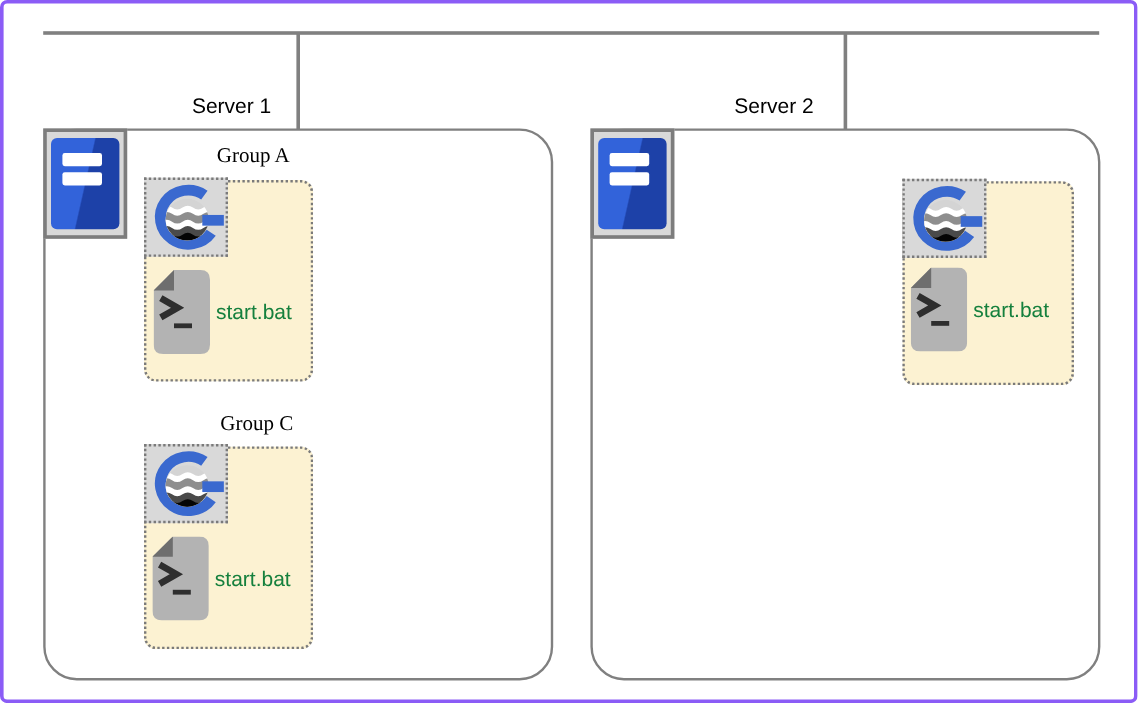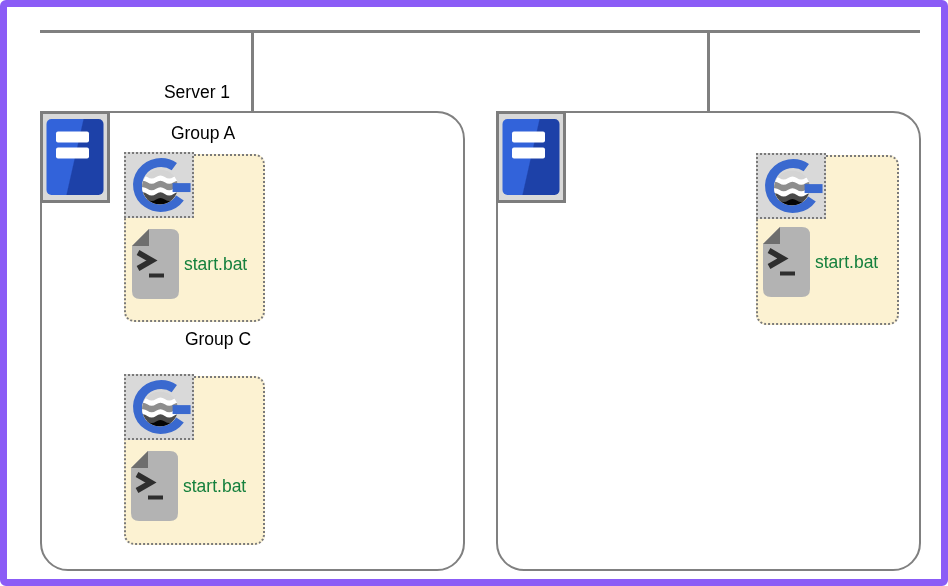--- a/index.html
+++ b/index.html
@@ -5,21 +5,21 @@
   * { margin: 0; padding: 0; box-sizing: border-box; }
   html, body { width: 948px; height: 586px; background: #ffffff; }
   body {
     position: relative;
     font-family: "Liberation Sans", sans-serif;
     color: #111111;
     overflow: hidden;
   }
   .page {
     position: absolute; inset: 0;
-    border: 7px solid #8b5cf6;
+    border: 3px solid #8b5cf6;
     border-radius: 6px;
     background: #ffffff;
   }
   
   .trunk {
     position: absolute; left: 33px; top: 23px; width: 880px; height: 3px;
     background: #808080;
   }
   .drop {
     position: absolute; top: 24px; width: 3px; height: 81px;
@@ -52,22 +52,22 @@
   .lbl {
     position: absolute;
     font-size: 17.5px;
     line-height: 19px;
     text-align: center;
     color: #000000;
     white-space: nowrap;
   }
   .lbl.server1 { left: 130px; top: 76px; width: 120px; }
   .lbl.server2 { left: 582px; top: 76px; width: 120px; }
-  .lbl.groupA  { left: 136px; top: 117px; width: 120px; }
-  .lbl.groupC  { left: 151px; top: 323px; width: 120px; }
+  .lbl.groupA  { left: 148px; top: 117px; width: 120px; font-family: Liberation Serif, serif; }
+  .lbl.groupC  { left: 151px; top: 340px; width: 120px; font-family: Liberation Serif, serif; }
   .lbl.groupB  { left: 779px; top: 119px; width: 120px; }
 
   
   .group-box {
     position: absolute;
     background: #fcf2d2;
     border: 2px dotted #7a7a7a;
     border-radius: 10px;
   }
   .group-box.gA { left: 117px; top: 147px; width: 141px; height: 168px; }
@@ -145,20 +145,21 @@
   </defs>
 </svg>
 
 <div class="page">
 
   <div class="trunk"></div>
   <div class="drop s1"></div>
   <div class="drop s2"></div>
 
   <div class="lbl server1">Server 1</div>
+  <div class="lbl server2">Server 2</div>
 
   <div class="server-box s1"></div>
   <div class="server-box s2"></div>
 
   <div class="server-tile s1">
     <svg width="64" height="86" viewBox="0 0 64 85">
       <use href="#sym-tower"></use>
     </svg>
   </div>
   <div class="server-tile s2">

